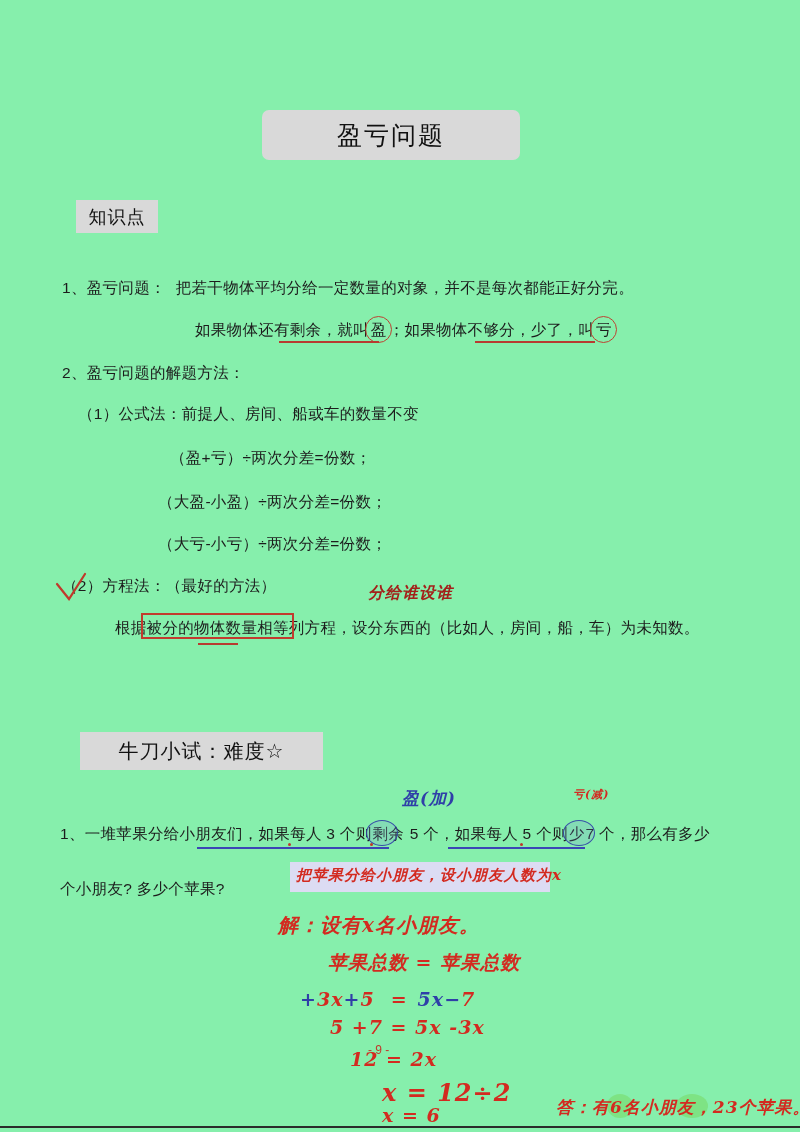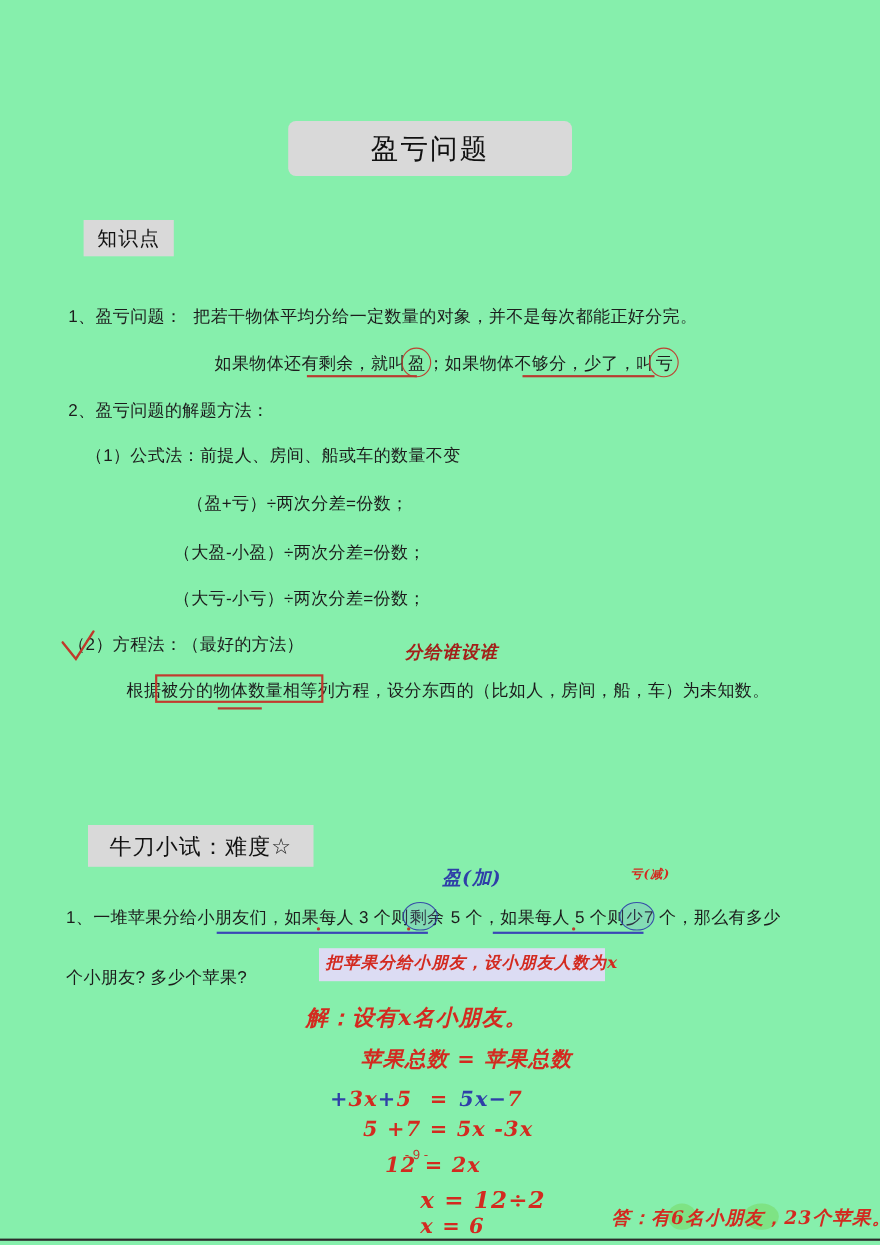--- a/index.html
+++ b/index.html
@@ -48,21 +48,21 @@
     border-radius: 0;
     display: flex;
     align-items: center;
     justify-content: center;
     padding: 0 12px;
     box-sizing: border-box;
   }
   .sec-badge .t { font-size: 18px; color: #111; letter-spacing: 1px;}
 
   #kp-badge { left: 76px; top: 200px; width: 82px; height: 33px; }
-  #try-badge { left: 80px; top: 750px; width: 205px; height: 38px; text-align: right; }
+  #try-badge { left: 80px; top: 732px; width: 243px; height: 38px; text-align: right; }
   #try-badge .t { font-size: 20px; }
 
   
   .body-t {
     position: absolute;
     font-size: 15.5px;
     color: #1c1c1c;
     white-space: nowrap;
     letter-spacing: 0.3px;
   }
@@ -242,21 +242,21 @@
 
   <div class="hw red" style="left:278px; top:912px; font-size:20px;">解：设有x名小朋友。</div>
   <div class="hw red" style="left:328px; top:950px; font-size:19px;">苹果总数  =  苹果总数</div>
 
   <div class="hw" style="left:300px; top:988px; font-size:19px;">
     <span class="hw blue" style="position:static;">+</span><span class="hw red" style="position:static;">3x</span><span class="hw blue" style="position:static;">+</span><span class="hw red" style="position:static;">5</span><span style="display:inline-block;width:16px;"></span><span class="hw red" style="position:static;">=</span><span style="display:inline-block;width:10px;"></span><span class="hw blue" style="position:static;">5x</span><span class="hw blue" style="position:static;">−</span><span class="hw red" style="position:static;">7</span>
   </div>
 
   <div class="hw red" style="left:330px; top:1016px; font-size:19px;">5 +7  =  5x -3x</div>
   <div class="hw red" style="left:350px; top:1048px; font-size:19px;">12  =  2x</div>
-  <div class="hw red" style="left:382px; top:1078px; font-size:21px;">x  =  12÷2</div>
+  <div class="hw red" style="left:382px; top:1078px; font-size:24px;">x  =  12÷2</div>
   <div class="hw red" style="left:382px; top:1104px; font-size:19px;">x  =  6</div>
 
   <div class="pageno" style="left:368px; top:1043px;">- 9 -</div>
 
 
   <div class="hl-green" style="left:607px; top:1094px; width:26px; height:24px;"></div>
   <div class="hl-green" style="left:676px; top:1094px; width:32px; height:24px;"></div>
   <div class="hw red" style="left:556px; top:1096px; font-size:17px;">
     <span style="position:static;">答：有</span><span style="position:static;">6</span><span style="position:static;">名小朋友，</span><span style="position:static;">23</span><span style="position:static;">个苹果。</span>
   </div>

